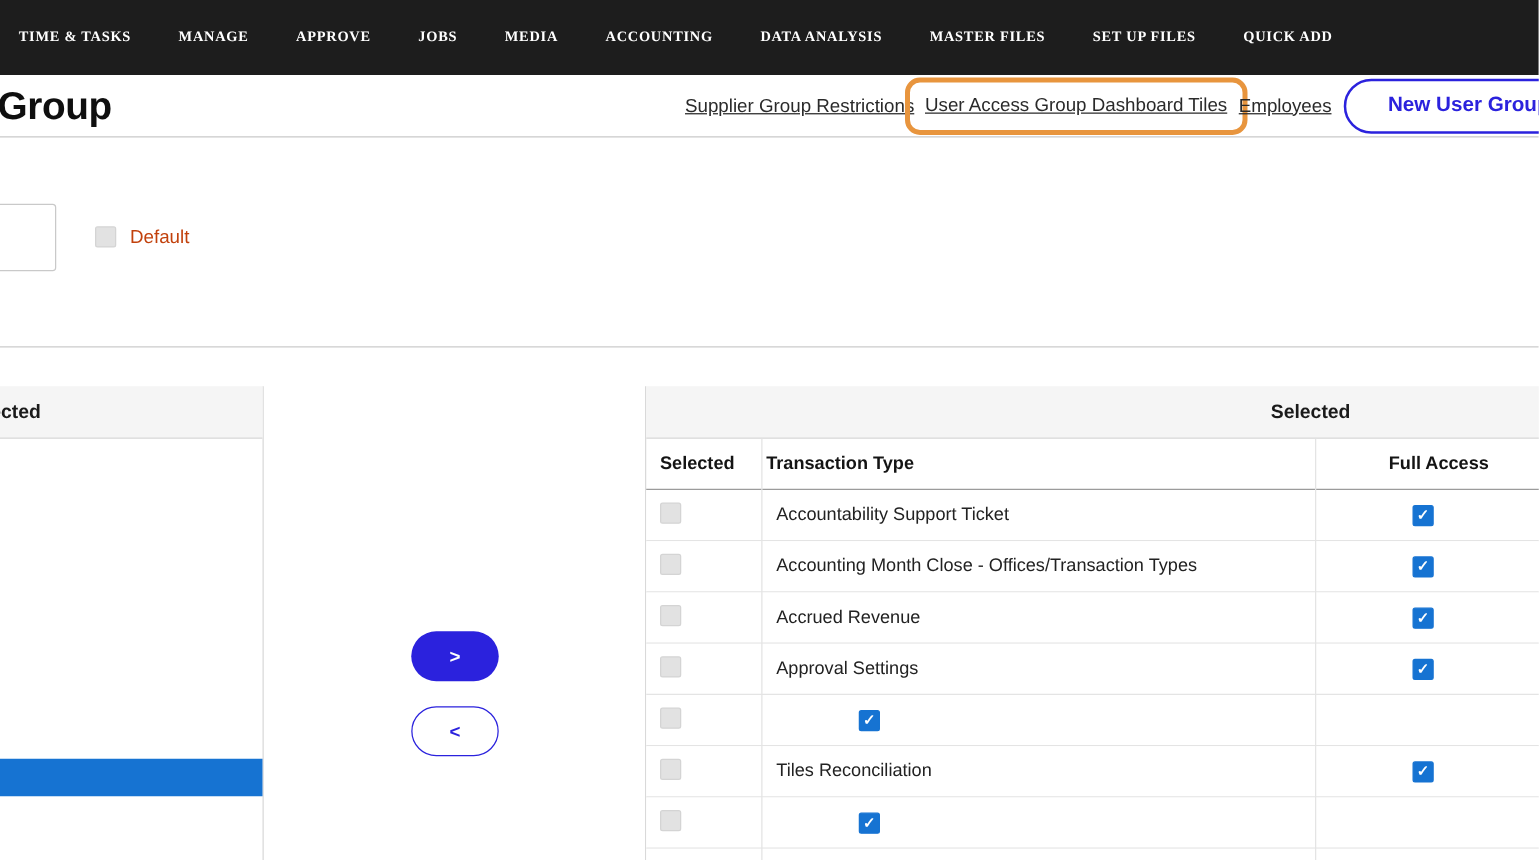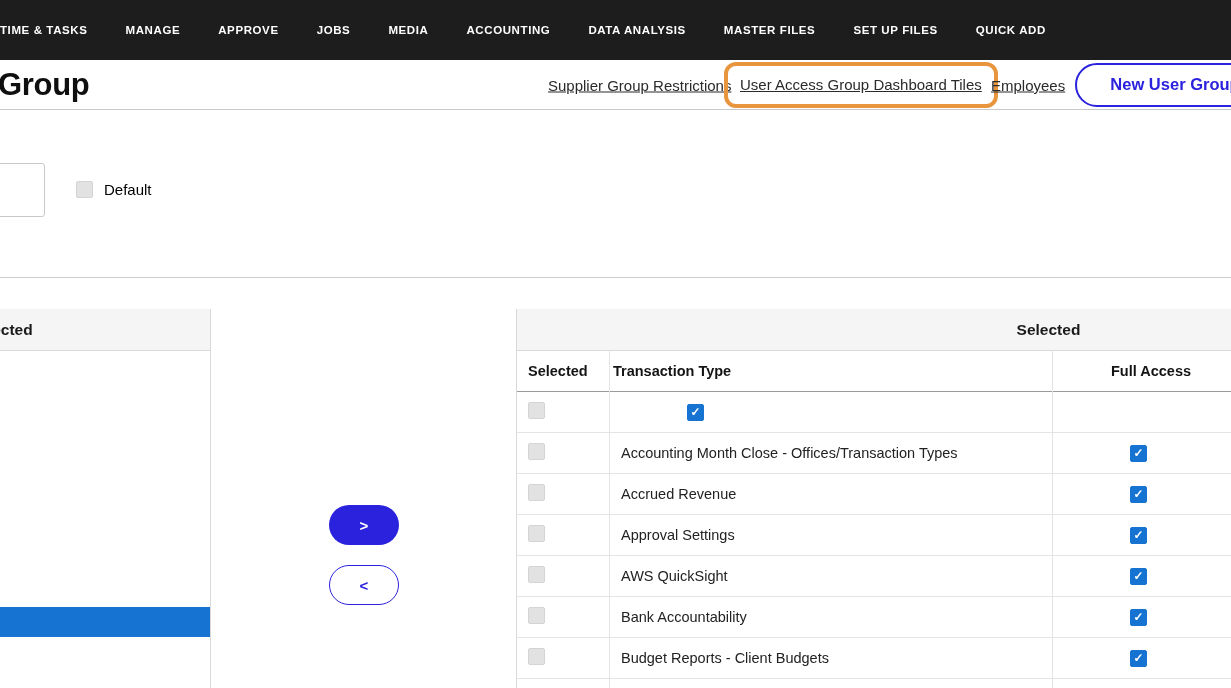--- a/index.html
+++ b/index.html
@@ -6,21 +6,21 @@
   html, body { width:1231px; height:688px; }
   body {
     position:relative; overflow:hidden; background:#ffffff;
     font-family:"Liberation Sans", sans-serif; color:#1f1f1f;
   }
 
   
   .topnav {
     position:absolute; top:0; left:0; width:100%; height:60px;
     background:var(--nav-bg,#1d1d1d);
-    display:flex; align-items:center; gap:38px; padding-left:0;
+    display:flex; align-items:center; gap:38px; padding-left:15px;font-family:Liberation Serif, serif;
   }
   .nav-item {
     color:#ffffff; font-size:11.5px; font-weight:700; letter-spacing:.6px;
     white-space:nowrap; cursor:pointer;
   }
 
   
   .page-header {
     position:absolute; top:60px; left:0; width:100%; height:50px;
     background:#ffffff; border-bottom:1px solid #c9c9c9;
@@ -56,21 +56,21 @@
     font-size:15px; padding:0 12px; font-family:inherit;
   }
   .default-field { position:absolute; left:76px; top:181px; display:flex; align-items:center; gap:11px; }
   .checkbox {
     width:17px; height:17px; border-radius:2px; background:#e2e2e2;
     border:1px solid #d4d4d4; display:inline-flex; align-items:center; justify-content:center;
     cursor:pointer; flex:0 0 auto;
   }
   .checkbox.checked { background:var(--checkbox-blue,#1673d2); border-color:var(--checkbox-blue,#1673d2); }
   .checkbox.checked::after { content:"✓"; color:#fff; font-size:12px; font-weight:700; line-height:1; }
-  .default-label { font-size:15px; color:#000000; }
+  .default-label { font-size:15px; color:#c2410c; }
 
   .section-divider { position:absolute; top:277px; left:0; width:100%; height:1px; background:#cccccc; }
 
   
   .panel-header-bar {
     height:42px; background:#f5f5f5; border-bottom:1px solid #d9d9d9;
     display:flex; align-items:center; overflow:hidden;
     font-weight:700; font-size:15.5px; color:#1a1a1a;
   }
 
@@ -182,20 +182,21 @@
   <div class="table-header">
     <div class="col-selected">Selected</div>
     <div class="col-type">Transaction Type</div>
     <div class="col-access">Full Access</div>
   </div>
   <div>
   <div class="t-row">
     <div class="cell-selected">
       <span class="checkbox"></span>
     </div>
+    <div class="cell-type">Accountability Support Ticket</div>
     <div class="cell-access">
       <span class="checkbox checked"></span>
     </div>
   </div>
 
   <div class="t-row">
     <div class="cell-selected">
       <span class="checkbox"></span>
     </div>
     <div class="cell-type">Accounting Month Close - Offices/Transaction Types</div>
@@ -221,41 +222,39 @@
     <div class="cell-type">Approval Settings</div>
     <div class="cell-access">
       <span class="checkbox checked"></span>
     </div>
   </div>
 
   <div class="t-row">
     <div class="cell-selected">
       <span class="checkbox"></span>
     </div>
-    <div class="cell-type">AWS QuickSight</div>
-    <div class="cell-access">
-      <span class="checkbox checked"></span>
-    </div>
-  </div>
-
-  <div class="t-row">
-    <div class="cell-selected">
-      <span class="checkbox"></span>
-    </div>
-    <div class="cell-type">Bank Accountability</div>
-    <div class="cell-access">
-      <span class="checkbox checked"></span>
-    </div>
-  </div>
-
-  <div class="t-row">
-    <div class="cell-selected">
-      <span class="checkbox"></span>
-    </div>
-    <div class="cell-type">Budget Reports - Client Budgets</div>
+    <div class="cell-access">
+      <span class="checkbox checked"></span>
+    </div>
+  </div>
+
+  <div class="t-row">
+    <div class="cell-selected">
+      <span class="checkbox"></span>
+    </div>
+    <div class="cell-type">Tiles Reconciliation</div>
+    <div class="cell-access">
+      <span class="checkbox checked"></span>
+    </div>
+  </div>
+
+  <div class="t-row">
+    <div class="cell-selected">
+      <span class="checkbox"></span>
+    </div>
     <div class="cell-access">
       <span class="checkbox checked"></span>
     </div>
   </div>
 
   <div class="t-row">
 
     <div class="cell-type"></div>
 
   </div>

